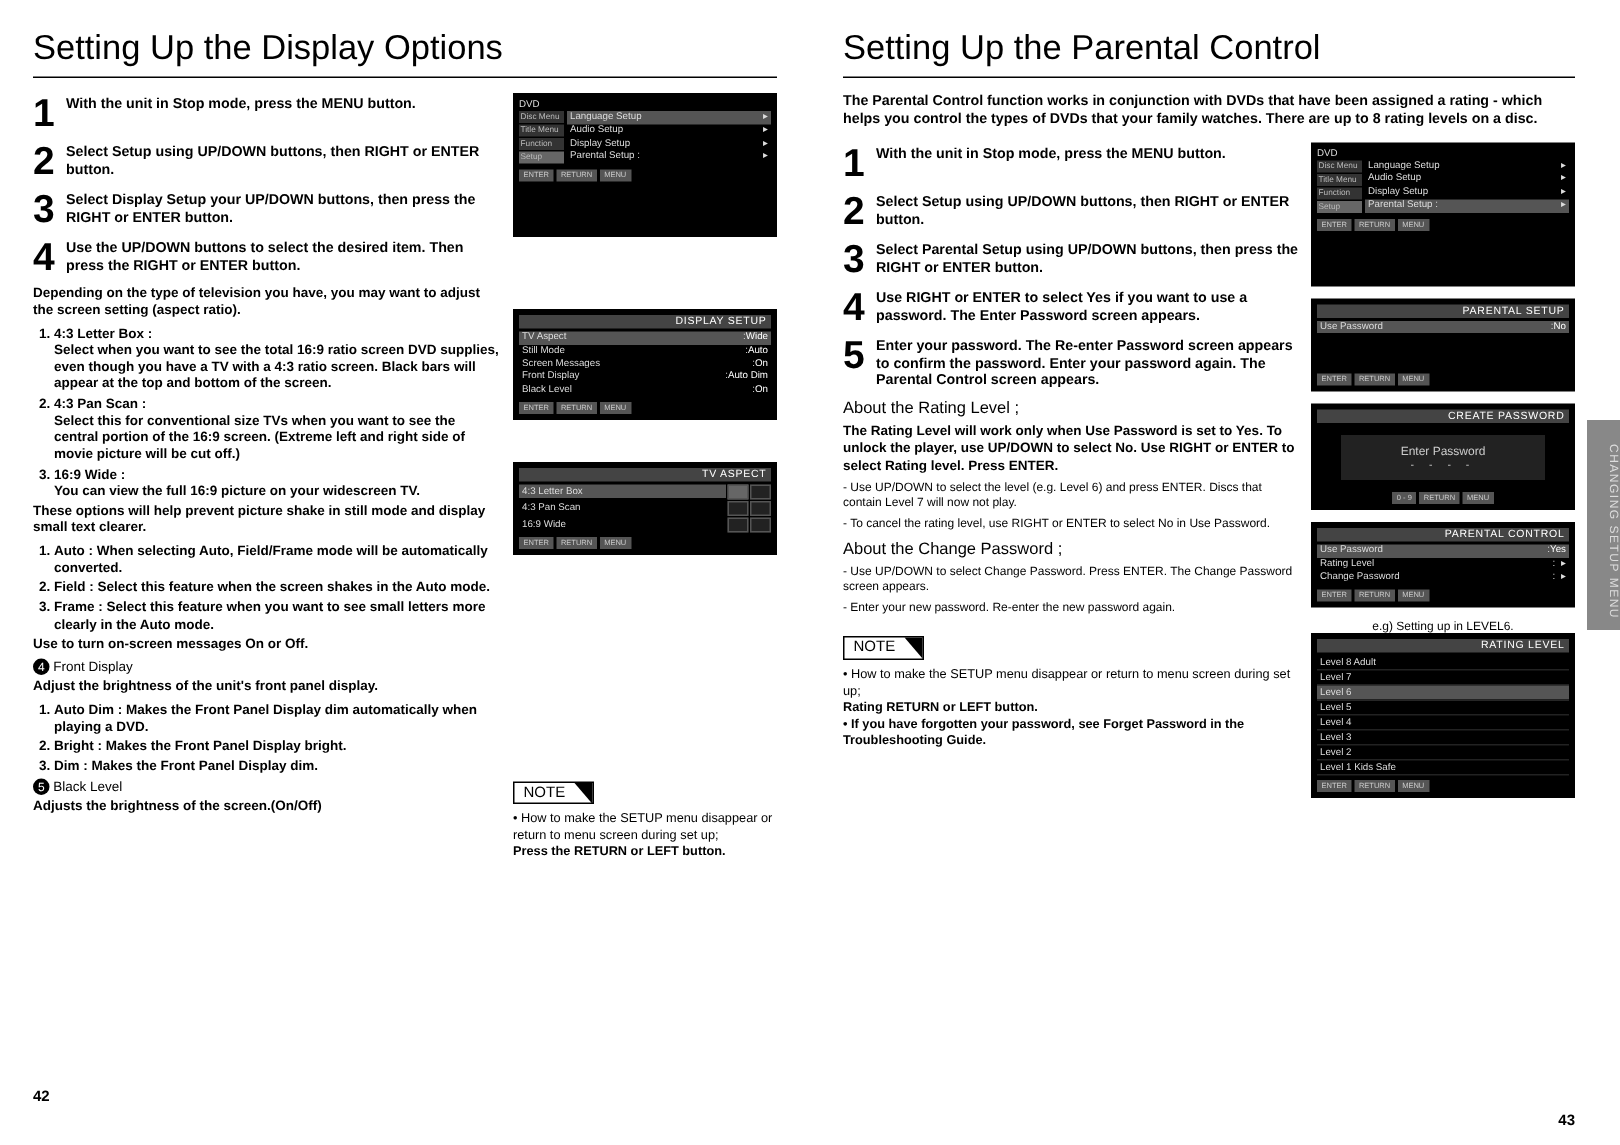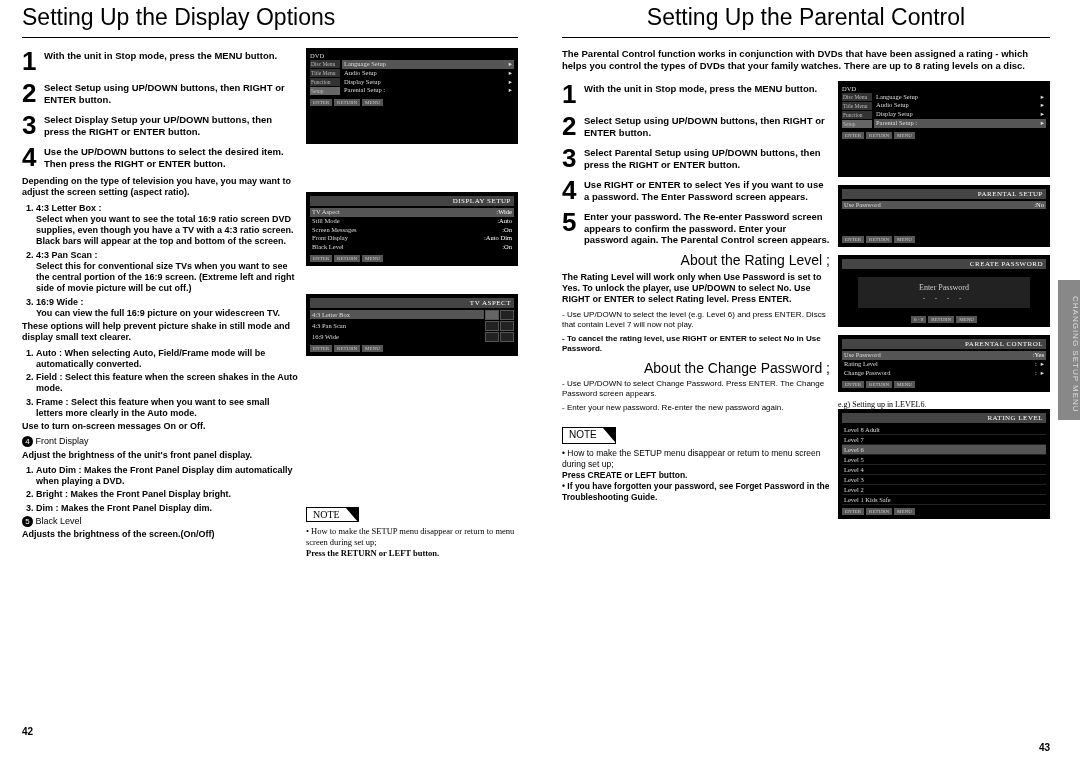--- a/index.html
+++ b/index.html
@@ -11,43 +11,43 @@
     overflow: hidden;
     position: relative;
   }
   .spread {
     display: flex;
     width: 1080px;
     height: 763px;
   }
   .page {
     width: 540px;
-    padding: 4px 22px 10px 22px;
+    padding: 18px 22px 10px 22px;
     box-sizing: border-box;
     position: relative;
   }
   .page-right { padding-right: 30px; }
   h1 {
     font-size: 23px;
     font-weight: normal;
     margin: 0 0 6px 0;
   }
   .page-left h1 { text-align: left; }
-  .page-right h1 { text-align: center; }
+  .page-right h1 { text-align: left; }
   hr.rule {
     border: none;
     border-top: 1px solid #000;
     margin: 2px 0 10px 0;
   }
   .columns {
     display: flex;
     gap: 8px;
   }
   .col-main { flex: 1; font-size: 9px; line-height: 1.25; }
-  .col-shots { width: 212px; font-family: Liberation Serif, serif; }
+  .col-shots { width: 176px; }
   .stepline { display: flex; margin-bottom: 6px; }
   .stepnum {
     font-size: 26px;
     font-weight: bold;
     width: 22px;
     line-height: 1;
   }
   .steptext {
     flex: 1;
     font-weight: bold;
@@ -169,22 +169,22 @@
     text-align:center;
     padding:6px 0;
     margin: 8px 16px;
     font-size:8px;
     color:#ccc;
   }
   .shot .pwfield .dashes { letter-spacing:4px; font-size:7px; margin-top:2px;}
   .shot .list .item { padding:1px 2px; border-bottom:1px solid #222;}
   .shot .list .item.sel { background:#555; }
   .intro { font-weight:bold; font-size:9.5px; margin-bottom:8px; line-height:1.3;}
-  .about { font-weight:normal; font-size:14px; margin-top:6px;text-align:right; }
-  .eg { font-size:8px; text-align:left; margin-top:2px; }
+  .about { font-weight:normal; font-size:11px; margin-top:6px; }
+  .eg { font-size:8px; text-align:center; margin-top:2px; }
 </style>
 </head>
 <body>
 
 <div class="spread">
 
   <div class="page page-left">
     <h1>Setting Up the Display Options</h1>
     <hr class="rule">
     <div class="columns">
@@ -360,30 +360,30 @@
             <div class="steptext">Use RIGHT or ENTER to select Yes if you want to use a password. The Enter Password screen appears.</div>
           </div>
         <div class="stepline">
             <div class="stepnum">5</div>
             <div class="steptext">Enter your password. The Re-enter Password screen appears to confirm the password. Enter your password again. The Parental Control screen appears.</div>
           </div>
 
         <div class="about">About the Rating Level ;</div>
         <div class="para">The Rating Level will work only when Use Password is set to Yes. To unlock the player, use UP/DOWN to select No. Use RIGHT or ENTER to select Rating level. Press ENTER.</div>
         <div class="para" style="font-weight:normal;font-size:8px">- <span>Use UP/DOWN to select the level (e.g. Level 6) and press ENTER. Discs that contain Level 7 will now not play.</span></div>
-        <div class="para" style="font-weight:bold;font-size:8px">- <span>To cancel the rating level, use RIGHT or ENTER to select No in Use Password.</span></div>
+        <div class="para" style="font-weight:normal;font-size:8px">- <span>To cancel the rating level, use RIGHT or ENTER to select No in Use Password.</span></div>
 
         <div class="about">About the Change Password ;</div>
         <div class="para" style="font-weight:normal;font-size:8px">- <span>Use UP/DOWN to select Change Password. Press ENTER. The Change Password screen appears.</span></div>
         <div class="para" style="font-weight:normal;font-size:8px">- <span>Enter your new password. Re-enter the new password again.</span></div>
 
         <div style="height:10px"></div>
         <div class="notebox"><span>NOTE</span></div>
         <div class="notetxt">• <span>How to make the SETUP menu disappear or return to menu screen during set up;</span></div>
-        <div class="notetxt" style="font-weight:bold">Press CREATE or LEFT button.</div>
+        <div class="notetxt" style="font-weight:bold">Rating RETURN or LEFT button.</div>
         <div class="notetxt" style="font-weight:bold">• <span>If you have forgotten your password, see Forget Password in the Troubleshooting Guide.</span></div>
       </div>
 
       <div class="col-shots">
 
         <div class="shot" style="height:96px;">
           <div class="topbar"><span>DVD</span></div>
           <div class="sidebar">
             <div class="tabs">
               <div>Disc Menu</div>

